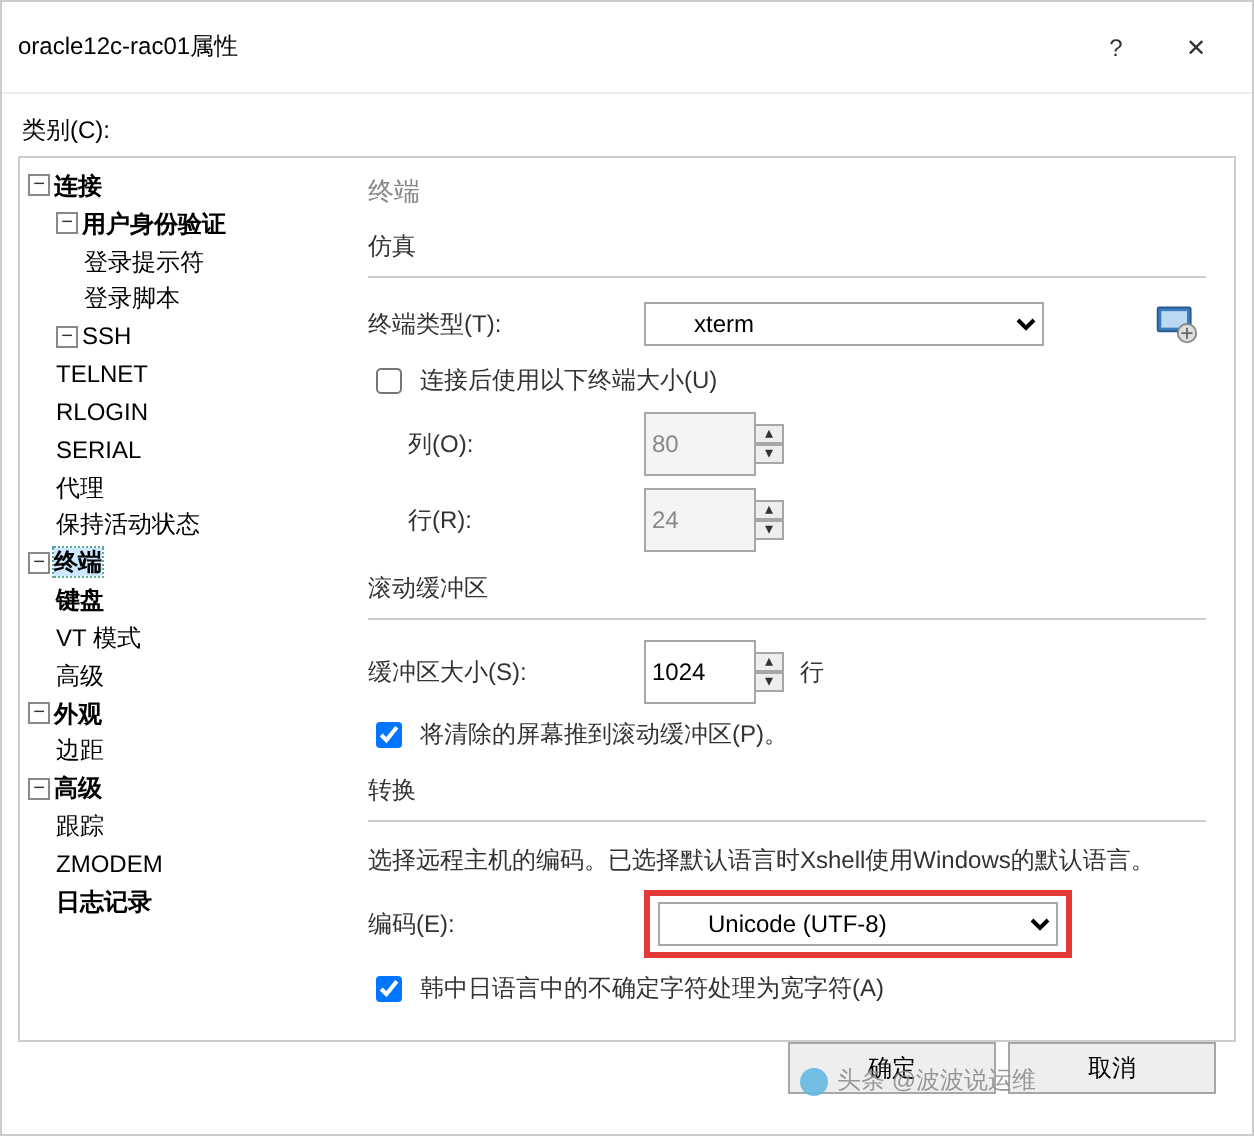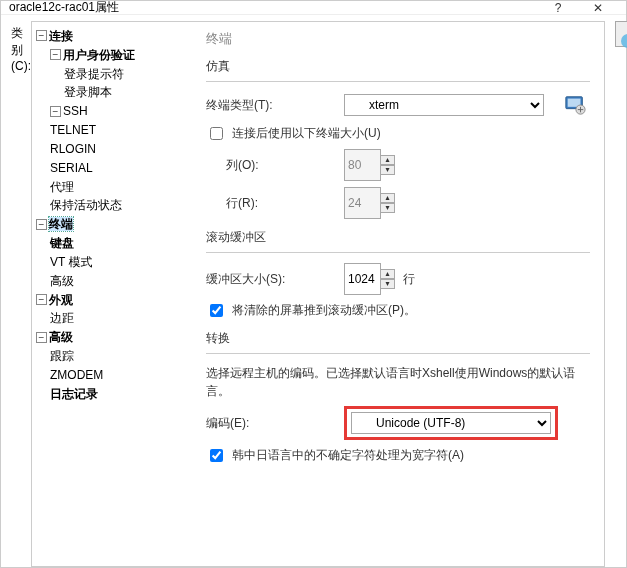--- a/index.html
+++ b/index.html
@@ -1,42 +1,42 @@
 <!DOCTYPE html>
 <html><head>
 <meta charset="utf-8">
 <style>
 * { box-sizing: border-box; font-family: "Microsoft YaHei", "SimSun", sans-serif; font-size: 12px; }
 body { margin: 0; background: #fff; width: 627px; height: 568px; overflow: hidden; }
 .dialog { width: 627px; height: 568px; display: flex; flex-direction: column; border: 1px solid #ccc; }
-.titlebar { height: 14px; display: flex; align-items: center; padding: 0 8px; background: #fff; border-bottom: 1px solid #eee; }
+.titlebar { height: 46px; display: flex; align-items: center; padding: 0 8px; background: #fff; border-bottom: 1px solid #eee; }
 .titlebar .title { flex: 1; font-size: 12px; }
 .titlebar .btn { width: 40px; height: 30px; display: flex; align-items: center; justify-content: center; color: #333; }
-.body { flex: 1; display: flex; flex-direction: row; padding: 6px 8px 0 8px; }
+.body { flex: 1; display: flex; flex-direction: column; padding: 6px 8px 0 8px; }
 .cat-label { margin: 4px 0 4px 2px; }
 .main { flex: 1; display: flex; border: 1px solid #ccc; }
 .tree { width: 160px; border-right: none; padding: 4px 2px; overflow: auto; background: #fff; }
 .tree ul { list-style: none; margin: 0; padding-left: 14px; }
 .tree > ul { padding-left: 2px; }
 .tree li { line-height: 18px; white-space: nowrap; position: relative; }
 .tree .exp { display: inline-block; width: 11px; height: 11px; border: 1px solid #888; text-align: center; line-height: 9px; font-size: 10px; margin-right: 2px; color: #333; background: #fff; vertical-align: middle; }
 .tree .lbl { vertical-align: middle; cursor: default; }
 .tree .sel { background: #cde8ff; outline: 1px dotted #5a9; }
 .tree .bold { font-weight: bold; }
 .content { flex: 1; padding: 8px 14px 8px 14px; overflow: auto; color: #333; }
 .heading { color: #888; margin-bottom: 8px; font-size: 13px; }
 .group-title { margin: 10px 0 6px 0; }
 .hr { border-top: 1px solid #ccc; margin: 2px 0 10px 0; }
 .row { display: flex; align-items: center; margin: 6px 0; gap: 8px; }
 .row .lbl { width: 130px; }
 .row .lbl.indent { margin-left: 20px; width: 110px; }
 select { border: 1px solid #a7a7a7; padding: 2px 20px; height: 22px; background: #fff; }
 select.wide { width: 200px; }
 .spin { display: flex; align-items: center; }
-.spin input { width: 37px; height: 20px; border: 1px solid #a7a7a7; padding: 15px 3px; background: #fff; }
+.spin input { width: 56px; height: 20px; border: 1px solid #a7a7a7; padding: 15px 3px; background: #fff; }
 .spin input:disabled { background: #f4f4f4; color: #888; }
 .spin .arrows { display: flex; flex-direction: column; margin-left: -1px; }
 .spin .arrows span { width: 15px; height: 10px; border: 1px solid #a7a7a7; background: #eee; font-size: 8px; line-height: 8px; text-align: center; }
 .check { display: flex; align-items: center; gap: 6px; margin: 6px 0; }
 .check input { width: 13px; height: 13px; }
 .iconbtn { width: 30px; height: 26px; border: 1px solid transparent; display: flex; align-items: center; justify-content: center; }
 .iconbtn svg { width: 22px; height: 22px; }
 .encoding-box { border: 3px solid #e53935; padding: 3px 4px; display: inline-block; }
 .desc { margin: 6px 0; line-height: 1.5; }
 .footer { height: 46px; display: flex; justify-content: flex-end; gap: 6px; padding: 0 10px; position: relative; }

